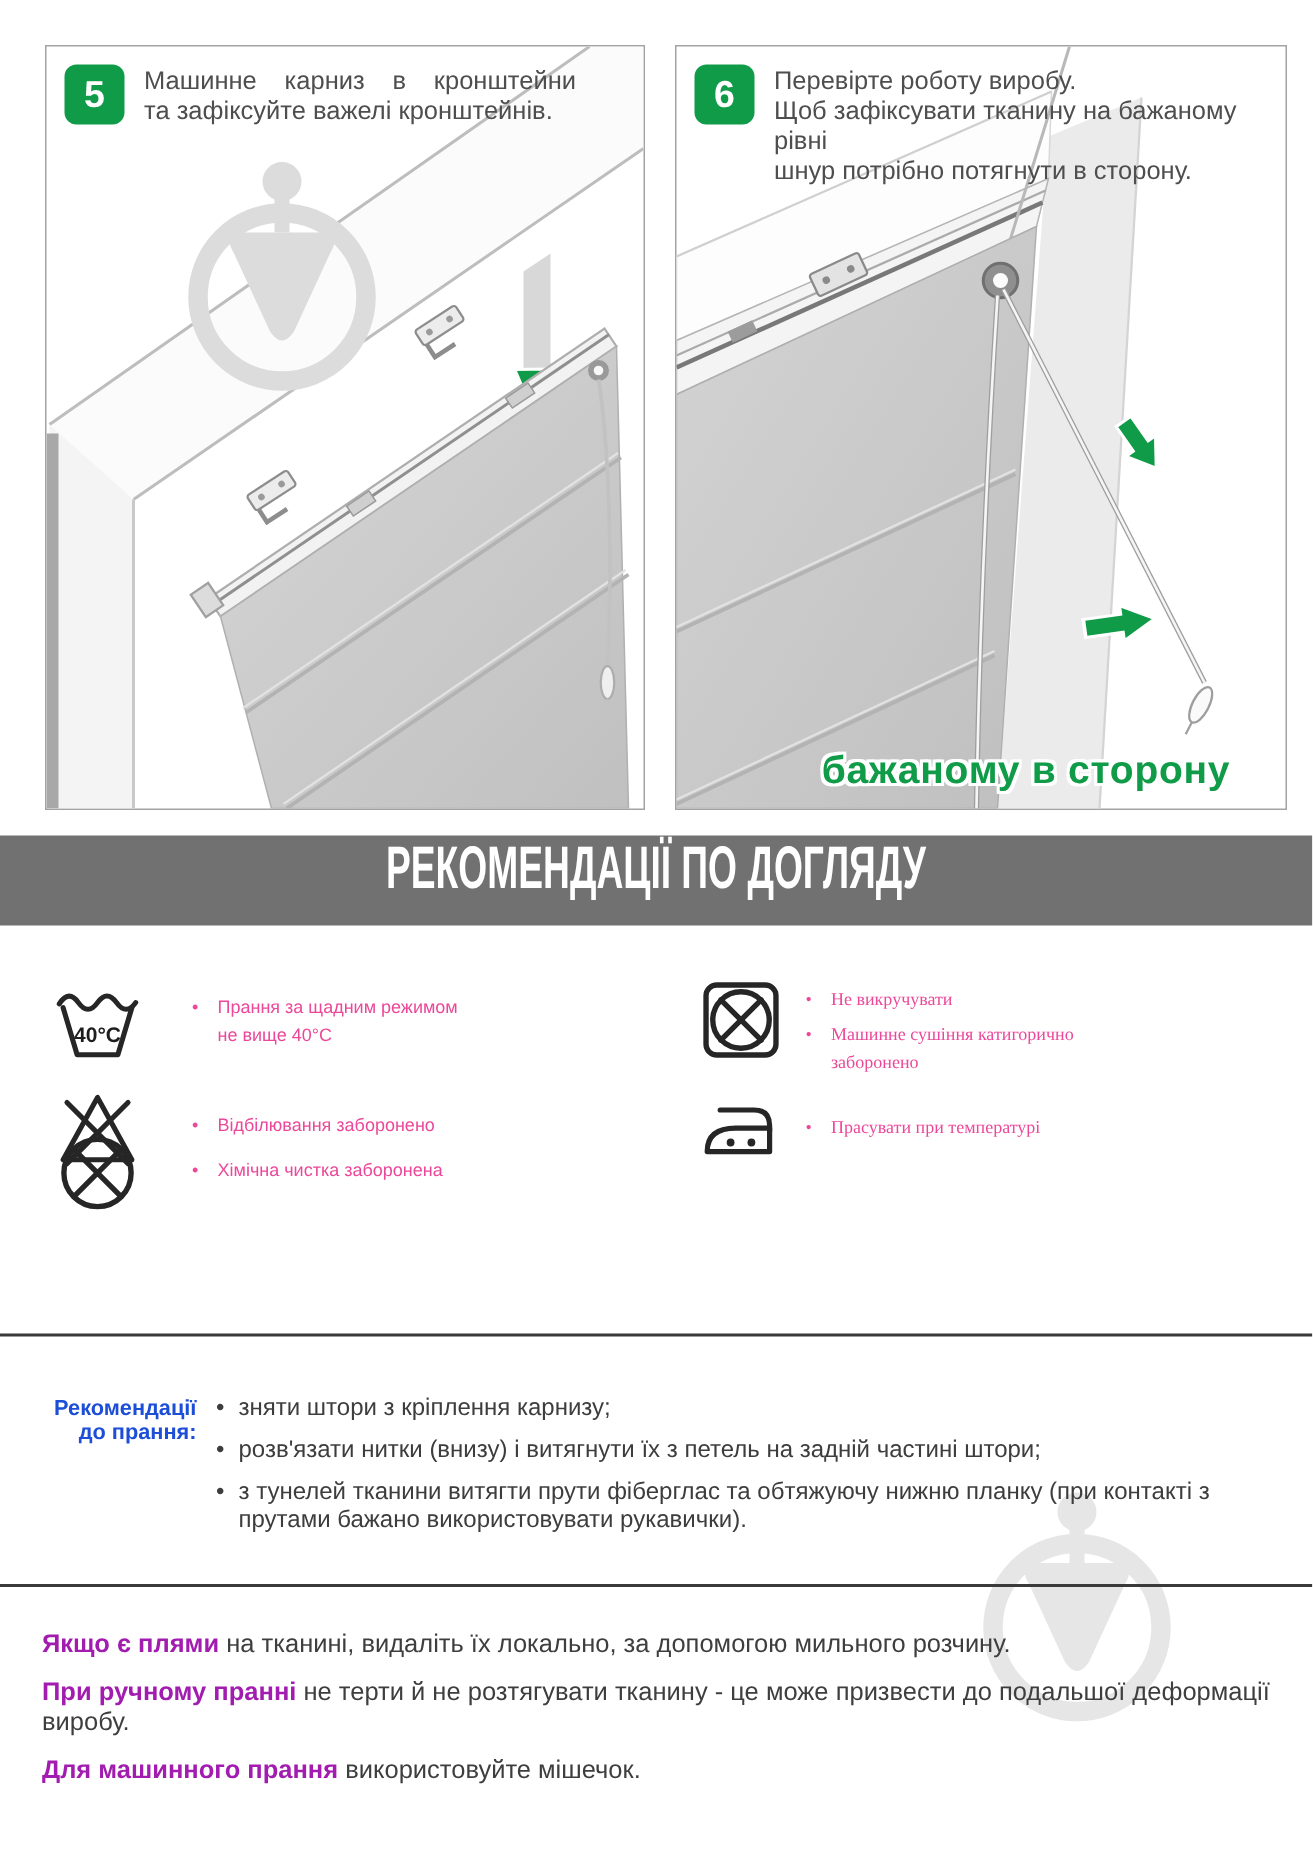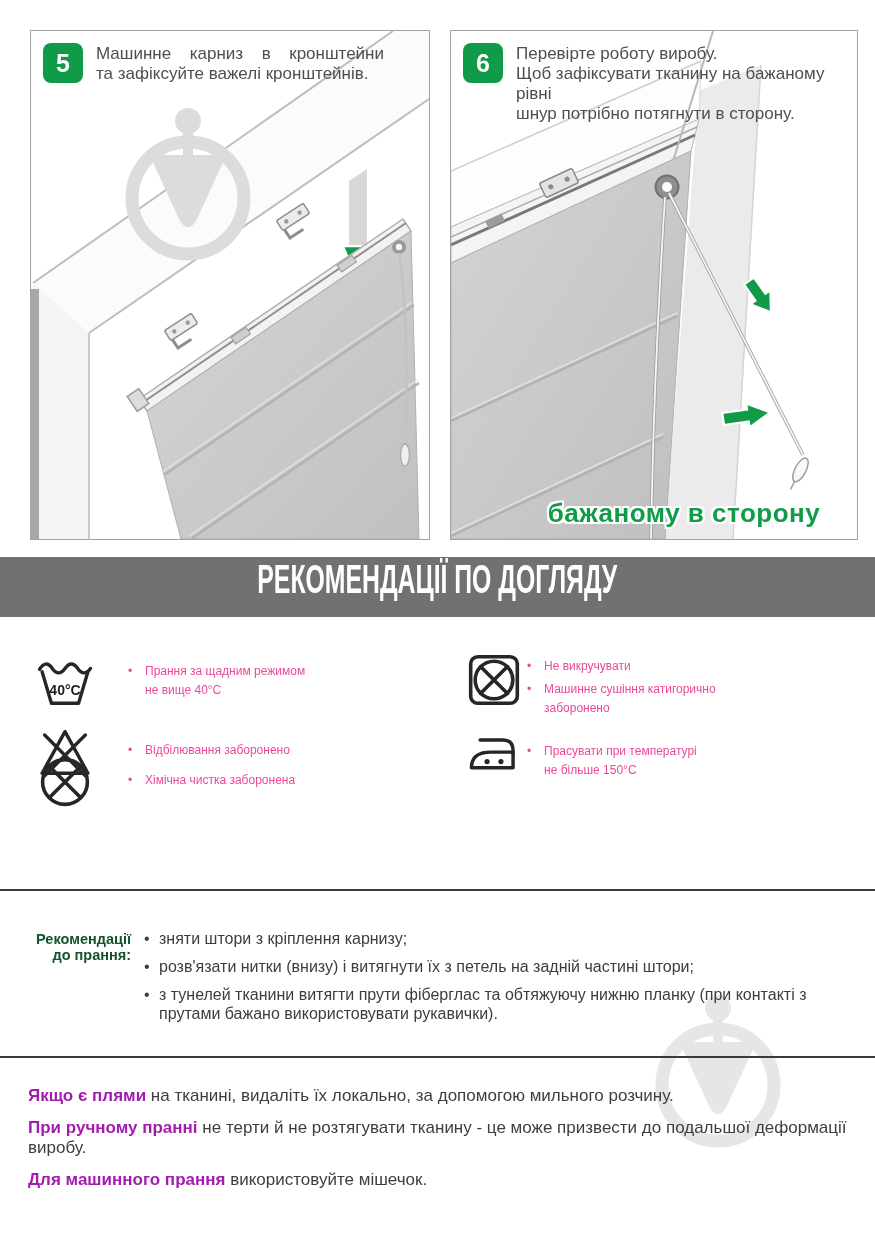--- a/index.html
+++ b/index.html
@@ -35,34 +35,34 @@
   .care-banner span {
     color:#fff; font-weight:bold; font-size:40px; white-space:nowrap;
     transform:scaleX(.62); letter-spacing:0;
   }
   
   .care-row { position:absolute; display:flex; }
   .icon-box { flex:none; display:flex; justify-content:center; align-items:flex-start; }
   .care-row.left  .icon-box { width:56px; }
   .care-row.right .icon-box { width:52px; }
   .care-row.left  .ct { margin-left:35px; }
-  .care-row.right .ct { margin-left:7px; }
+  .care-row.right .ct { margin-left:17px;font-family:Liberation Serif, serif; }
   .ct { font-size:12px; color:#ec4899; line-height:19px; }
   .ct .bullet { display:inline-block; width:17px; }
   .ct .cont { padding-left:17px; }
   .care-icon path, .care-icon circle, .care-icon rect, .care-icon line {
     fill:none; stroke:#262626; stroke-width:4; stroke-linecap:round; stroke-linejoin:round;
   }
   .care-icon .dot { fill:#262626; stroke:none; }
   .icon-temp { font:bold 16.5px "Liberation Sans", sans-serif; fill:#1e1e1e; stroke:none; }
   
   .divider { position:absolute; left:0; width:875px; height:2px; background:#3a3a3a; z-index:1; }
   
   .recs { position:absolute; left:25px; top:929px; display:flex; z-index:2; }
-  .recs-label { width:106px; text-align:right; font-weight:bold; font-size:14.5px; line-height:16px; color:#14532d; padding-top:2px; }
+  .recs-label { width:106px; text-align:right; font-weight:bold; font-size:14.5px; line-height:16px; color:#1d4ed8; padding-top:2px; }
   .recs-items { margin-left:13px; width:712px; font-size:16px; color:#3d3d3d; }
   .recs-item { display:flex; margin-bottom:9px; line-height:19px; }
   .recs-item .bullet { flex:none; width:15px; }
   
   .tips { position:absolute; left:28px; top:1086px; width:822px; z-index:2; }
   .tip { margin:0 0 12px 0; font-size:17px; line-height:20px; color:#3e3e3e; }
   .tip b { color:#a21caf; }
 </style>
 </head>
 <body>
@@ -268,21 +268,20 @@
     <div class="icon-box">
       <svg class="care-icon" width="54" height="42" viewBox="0 0 60 46">
         <path d="M14 8 H40 Q52 8 52 20 V24"></path>
         <path d="M52 22 H26 Q4 22 4 40 H52 Z"></path>
         <circle class="dot" cx="22" cy="33" r="3"></circle>
         <circle class="dot" cx="38" cy="33" r="3"></circle>
       </svg>
     </div>
     <div class="ct" style="margin-top:10px;">
       <div><span class="bullet">•</span><span>Прасувати при температурі</span></div>
-      <div class="cont">не більше 150°С</div>
     </div>
   </div>
 
   <div class="divider" style="top:889px;"></div>
   <div class="divider" style="top:1056px;"></div>
 
   <svg class="watermark wm-bottom" style="left:648px; top:990px;" width="140" height="170" viewBox="0 0 140 170">
     <circle cx="70" cy="18" r="13" fill="#e6e6e6"></circle>
     <rect x="65" y="18" width="10" height="34" fill="#e6e6e6"></rect>
     <path d="M38 52 L102 52 Q108 56 102 66 L78 118 Q70 130 62 118 L38 66 Q32 56 38 52 Z" fill="#e6e6e6"></path>

